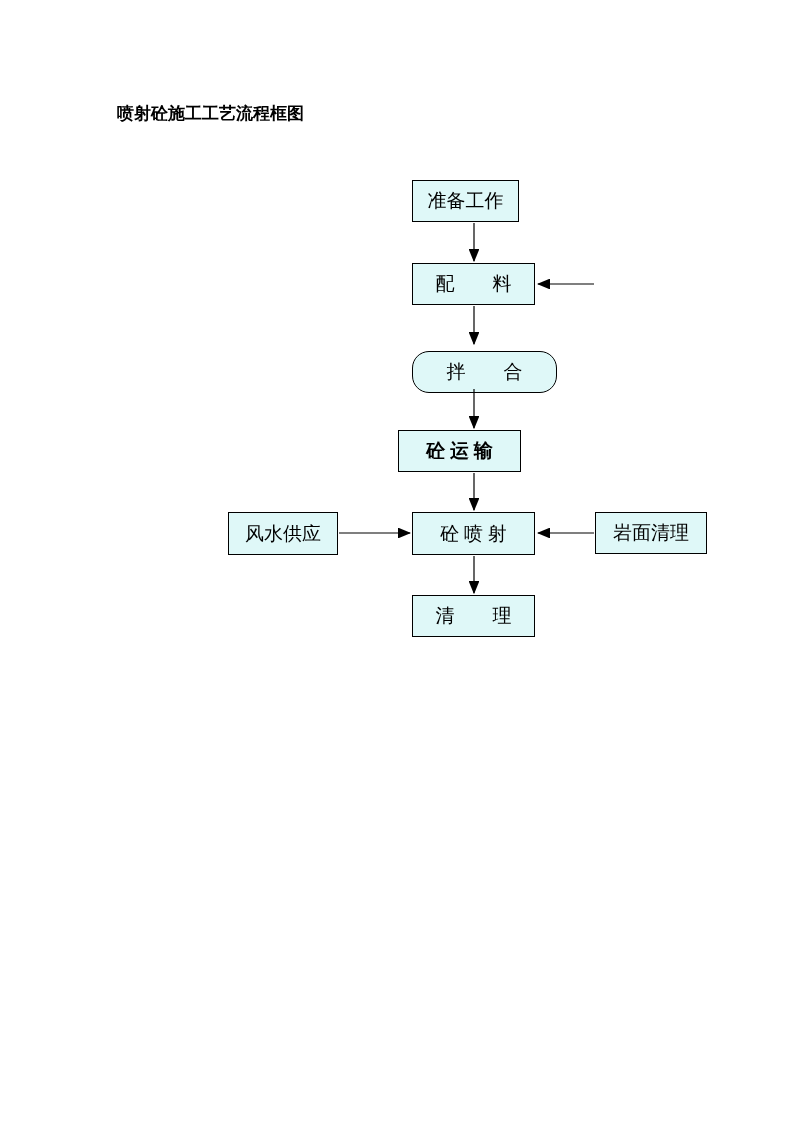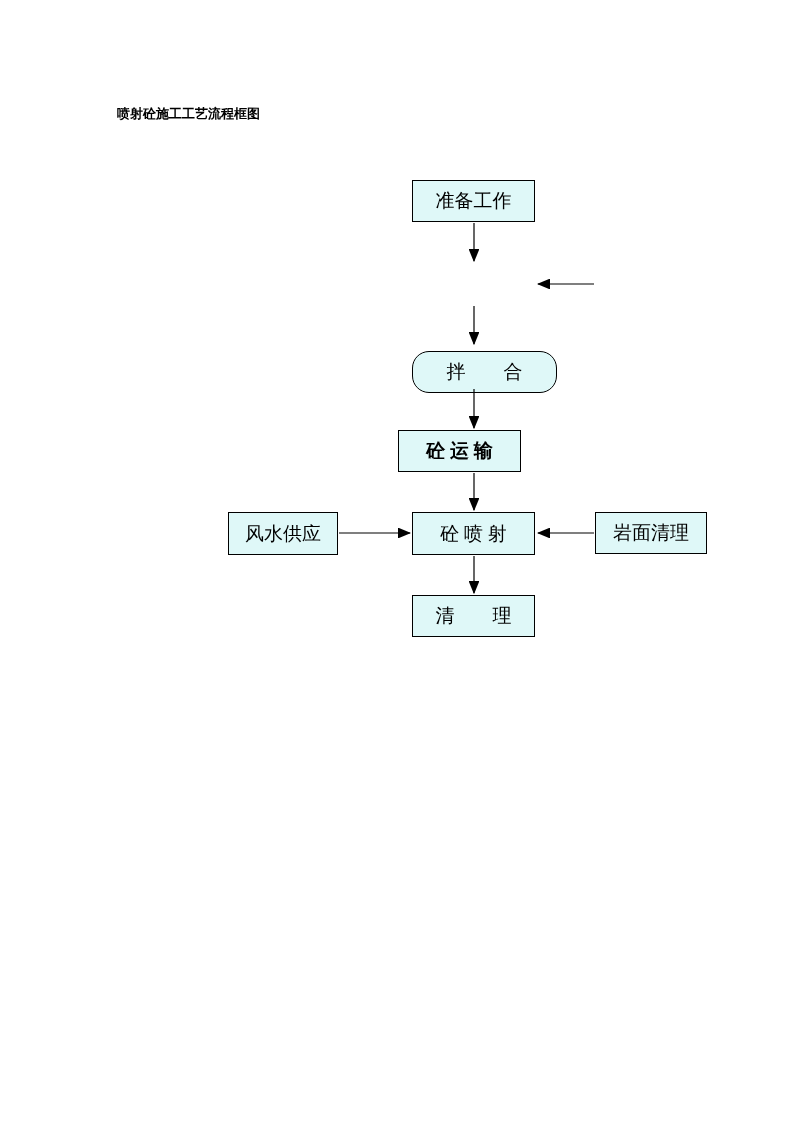--- a/index.html
+++ b/index.html
@@ -21,38 +21,38 @@
     width: 793px;
     height: 1122px;
     background: #ffffff;
   }
   .doc-title {
     position: absolute;
     left: 117px;
     top: 101px;
     font-family: "Liberation Sans", "DejaVu Sans", sans-serif;
     font-weight: bold;
-    font-size: 13px;
+    font-size: 17px;
     line-height: 26px;
     color: var(--text-color);
     white-space: nowrap;
   }
   .flow-node {
     position: absolute;
     background: var(--node-fill);
     border: 1px solid var(--node-border);
     display: flex;
     align-items: center;
     justify-content: center;
     font-size: 19px;
     color: var(--text-color);
     white-space: nowrap;
     text-align: center;
   }
-  .node-prepare   { left: 412px; top: 180px; width: 123px; height: 42px; text-align: center; }
+  .node-prepare   { left: 412px; top: 180px; width: 107px; height: 42px; text-align: center; }
   .node-batch     { left: 412px; top: 263px; width: 123px; height: 42px; }
   .node-mixratio  { left: 595px; top: 263px; width: 148px; height: 42px; }
   .node-mixing    { left: 412px; top: 351px; width: 145px; height: 42px; border-radius: 17px; }
   .node-transport { left: 398px; top: 430px; width: 123px; height: 42px; font-weight: bold; }
   .node-airwater  { left: 228px; top: 512px; width: 110px; height: 43px; }
   .node-spray     { left: 412px; top: 512px; width: 123px; height: 43px; font-family: Liberation Serif, serif; }
   .node-rockclean { left: 595px; top: 512px; width: 112px; height: 42px; }
   .node-cleanup   { left: 412px; top: 595px; width: 123px; height: 42px; }
   .arrow-layer {
     position: absolute;
@@ -68,20 +68,21 @@
 </style>
 </head>
 <body>
 
 <div class="page">
 
   <div class="doc-title">喷射砼施工工艺流程框图</div>
 
   <div class="flow-node node-prepare">准备工作</div>
 
+  <div class="flow-node node-batch">配　　料</div>
 
 
   <div class="flow-node node-mixing">拌　　合</div>
 
   <div class="flow-node node-transport">砼 运 输</div>
 
   <div class="flow-node node-airwater">风水供应</div>
 
   <div class="flow-node node-spray">砼 喷 射</div>
 

